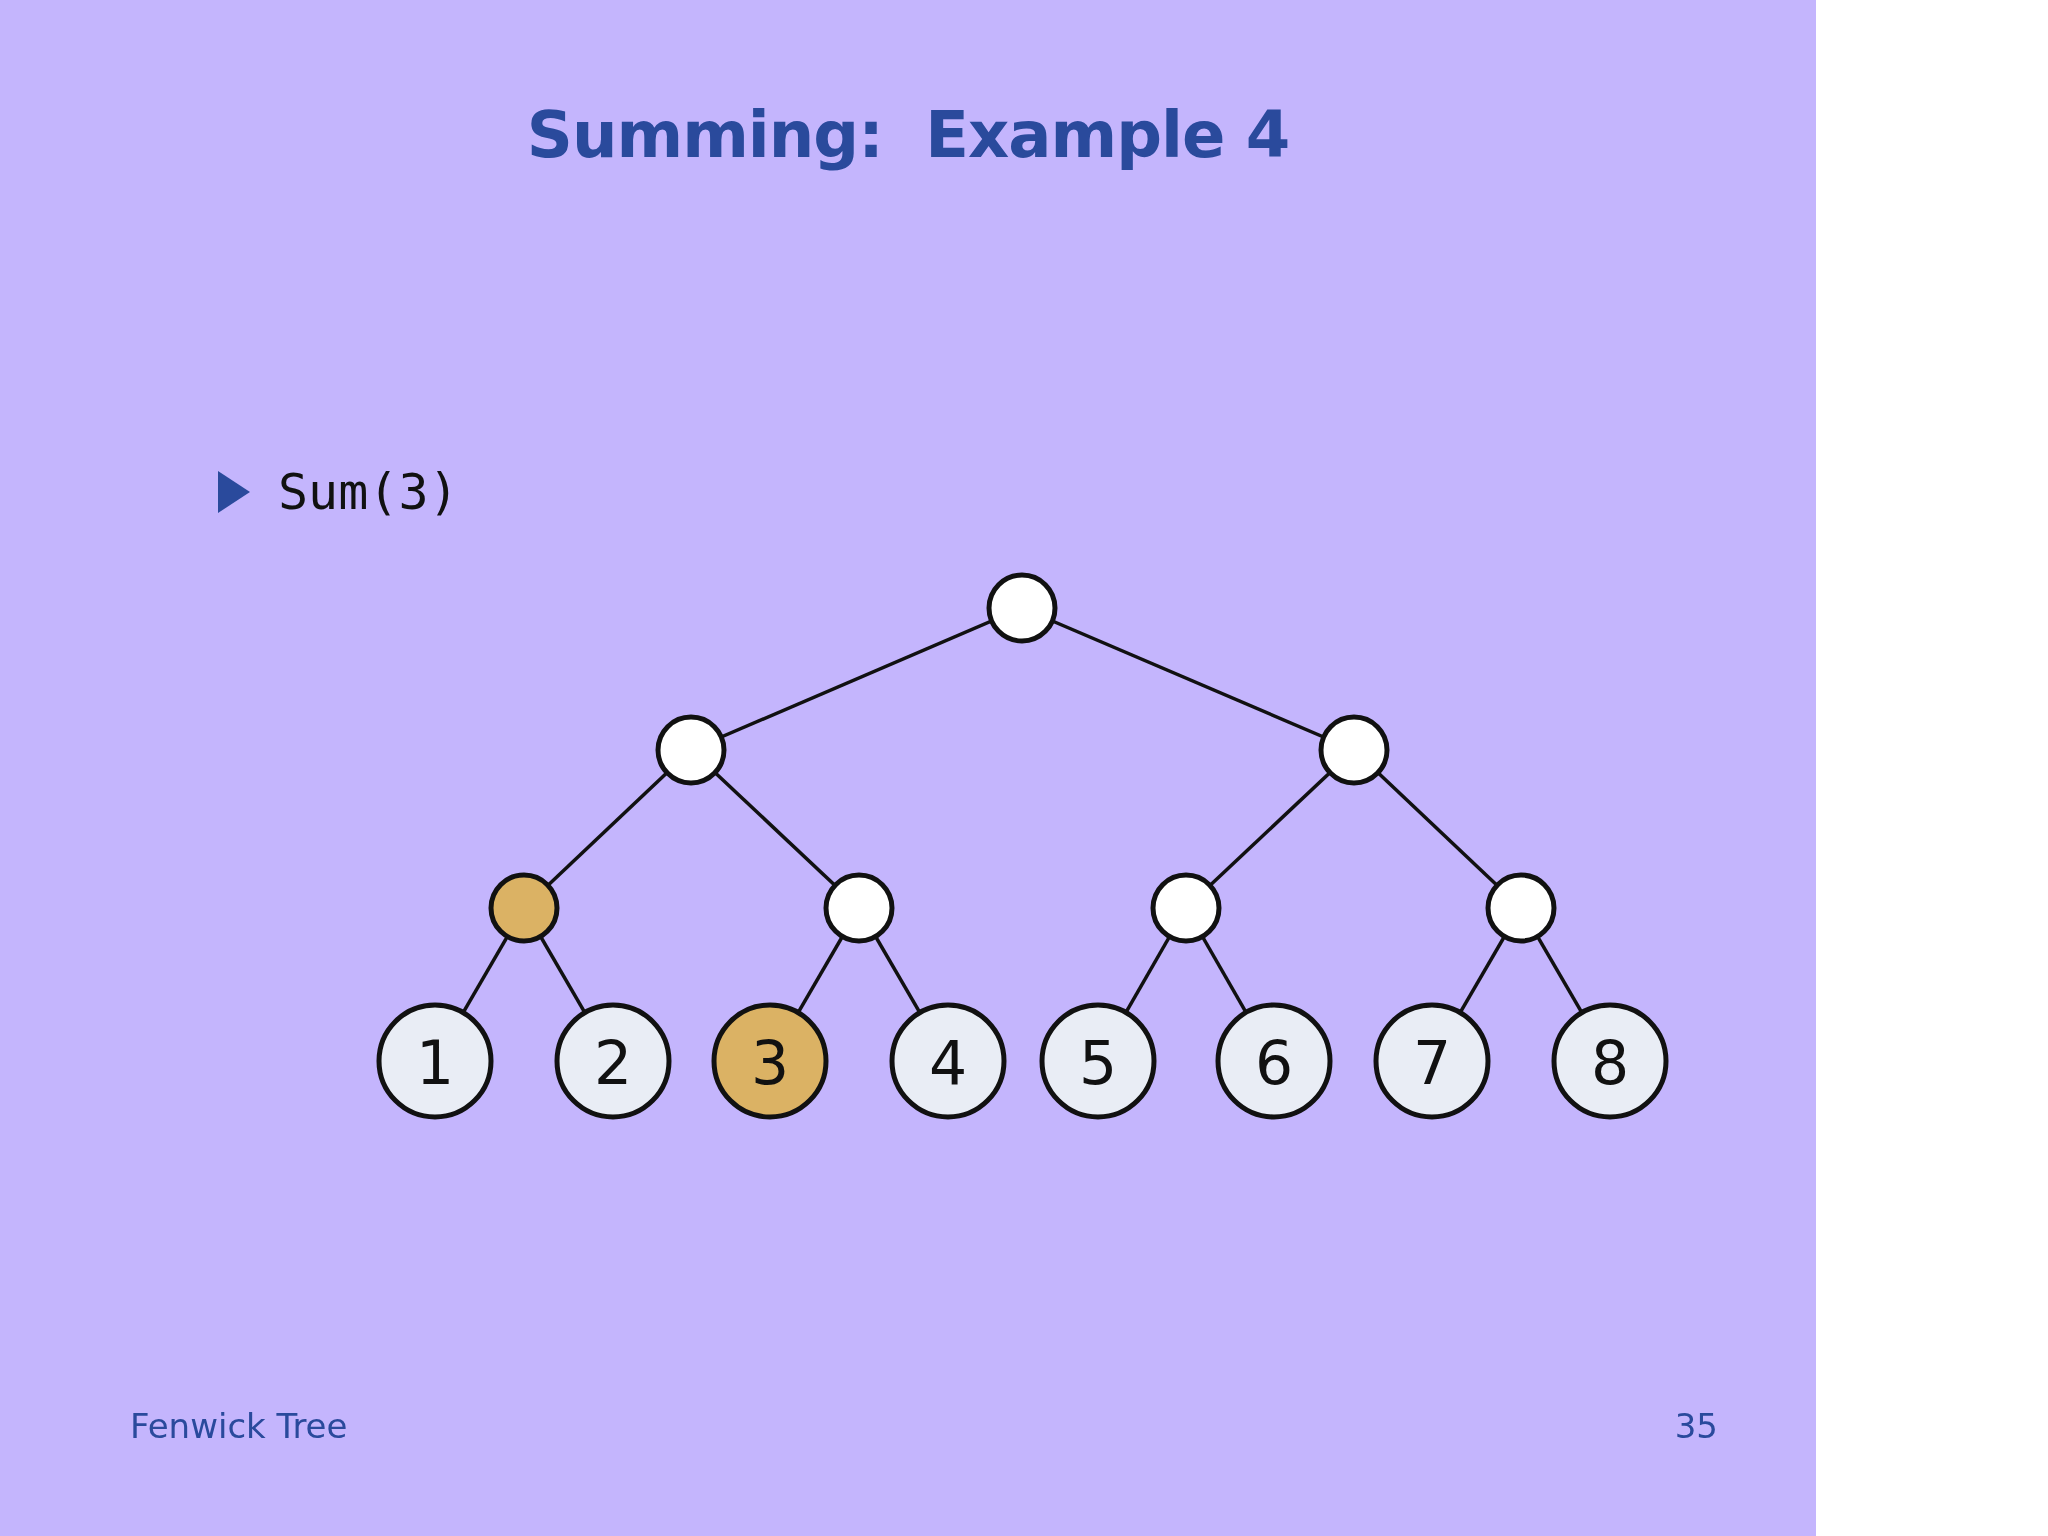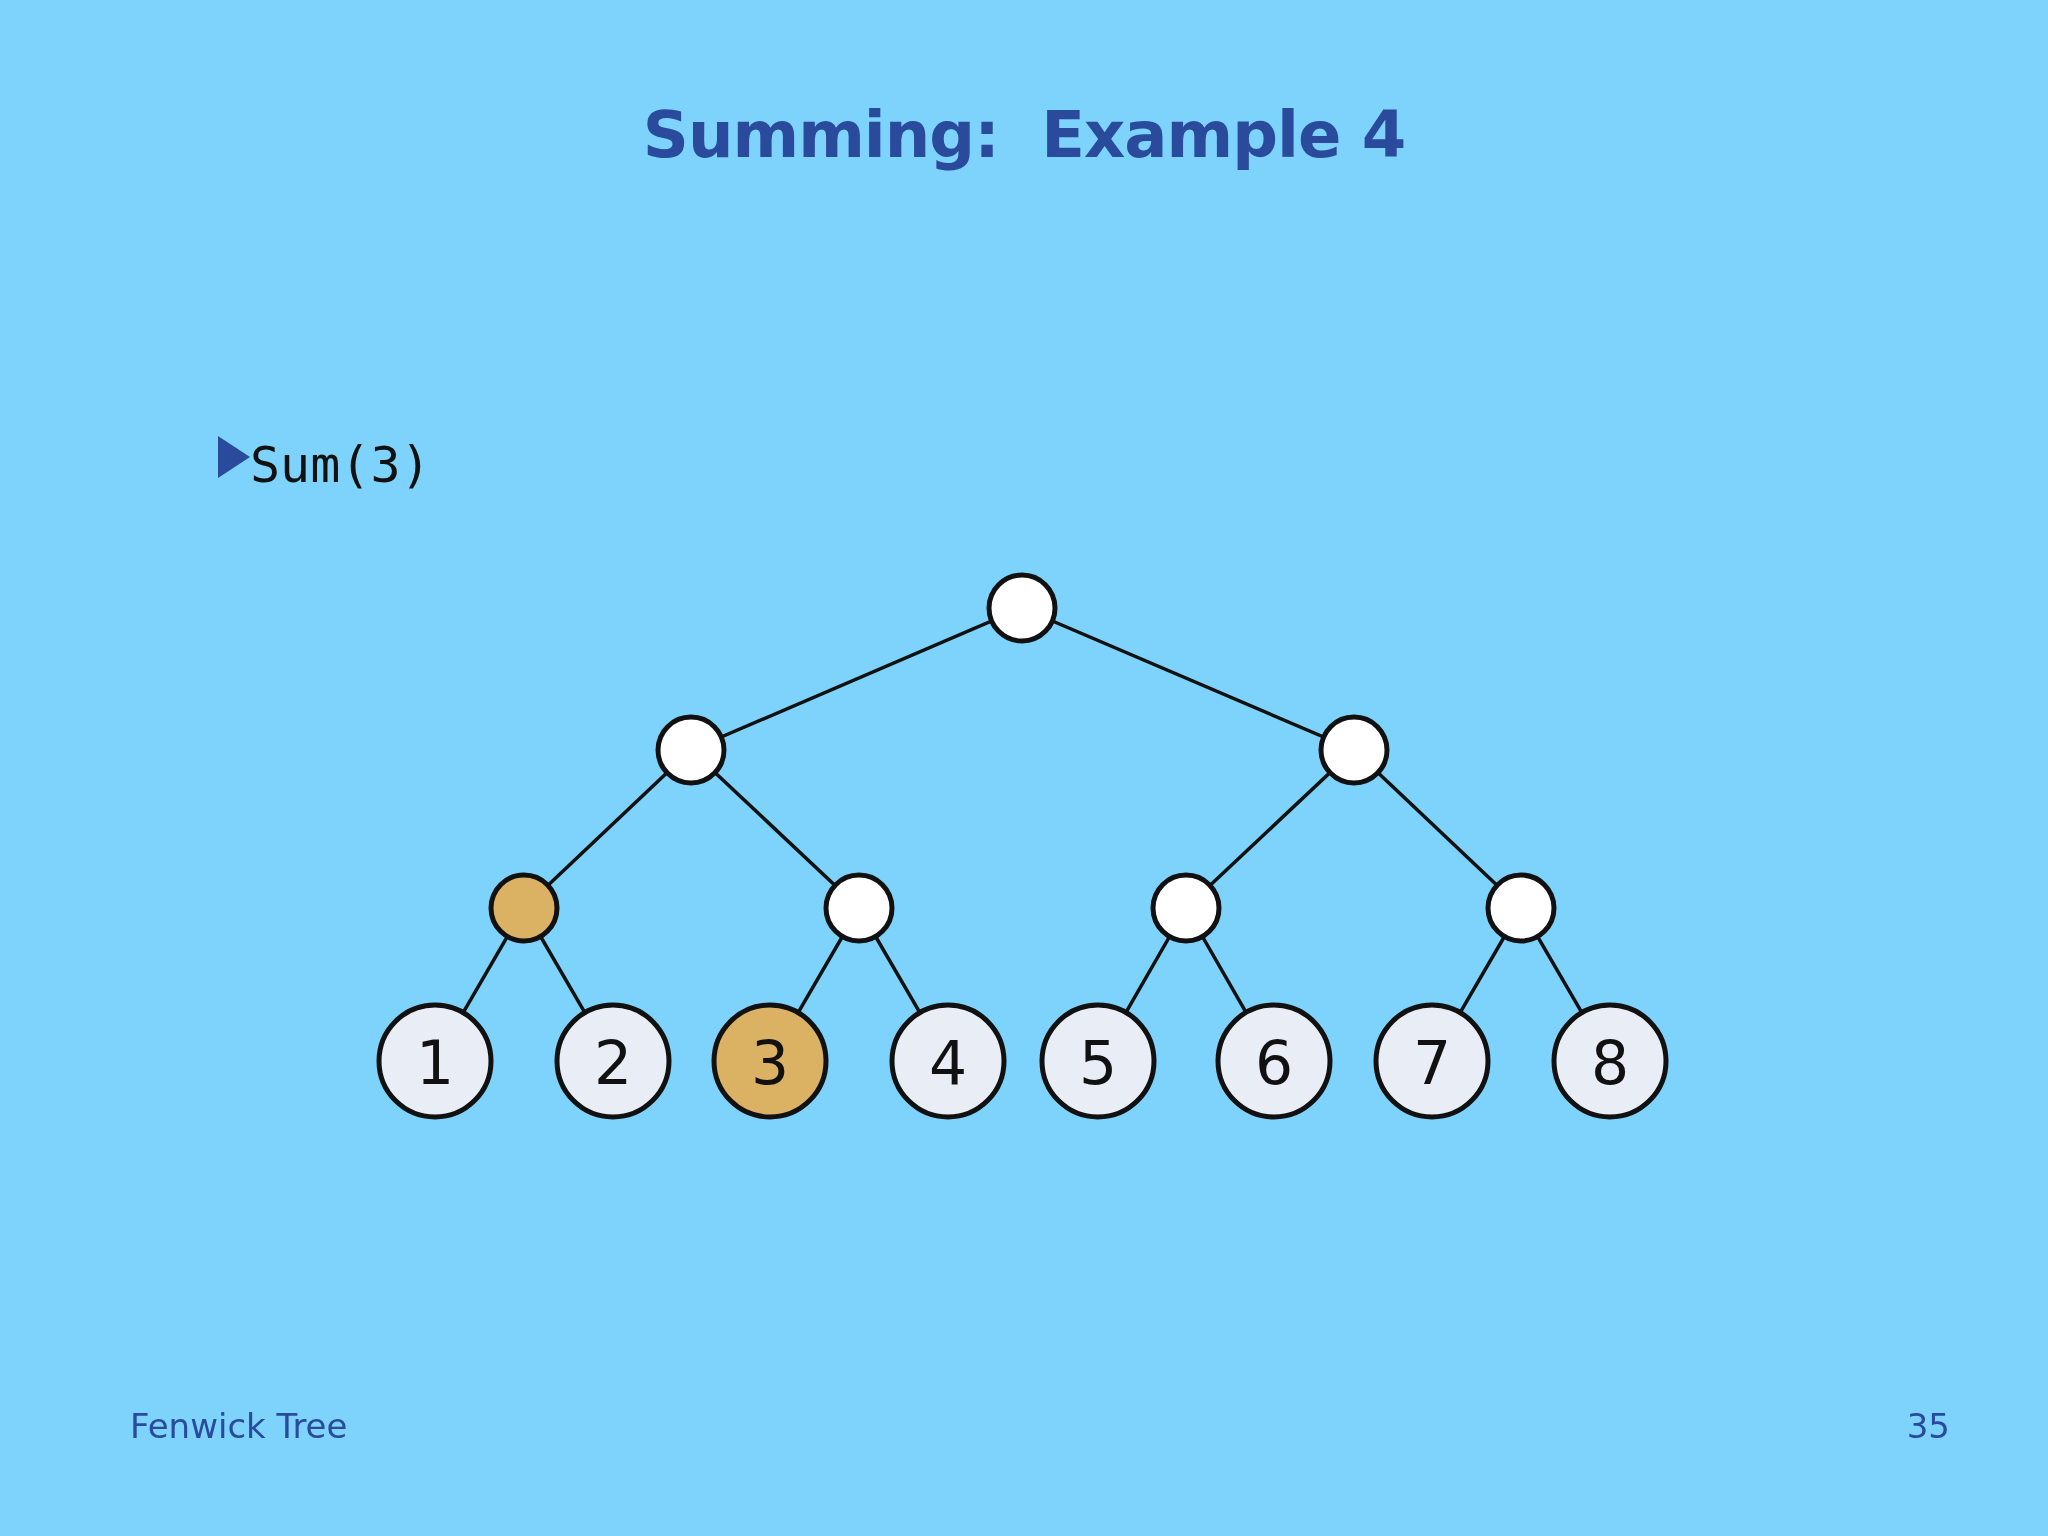--- a/index.html
+++ b/index.html
@@ -6,42 +6,44 @@
     margin: 0;
     padding: 0;
     width: 2048px;
     height: 1536px;
     background: #ffffff;
     overflow: hidden;
     font-family: "DejaVu Sans", "Liberation Sans", sans-serif;
   }
   .slide {
     position: relative;
-    width: 2048px;
+    width: 1816px;
     height: 1536px;
-    background: #7dd3fc;
+    background: #c4b5fd;
   }
   .title {
     position: absolute;
     top: 98px;
     left: 0;
     width: 100%;
     margin: 0;
     text-align: center;
     font-size: 64px;
     font-weight: bold;
     letter-spacing: -1px;
     color: #2a4a9c;
     white-space: pre;
   }
   .bullet-row {
     position: absolute;
     left: 218px;
-    top: 436px;
+    top: 463px;
     display: flex;
+    align-items: center;
+    gap: 28px;
   }
   .tri {
     width: 0;
     height: 0;
     border-top: 21px solid transparent;
     border-bottom: 21px solid transparent;
     border-left: 32px solid #2a4a9c;
     display: inline-block;
   }
   .code {

